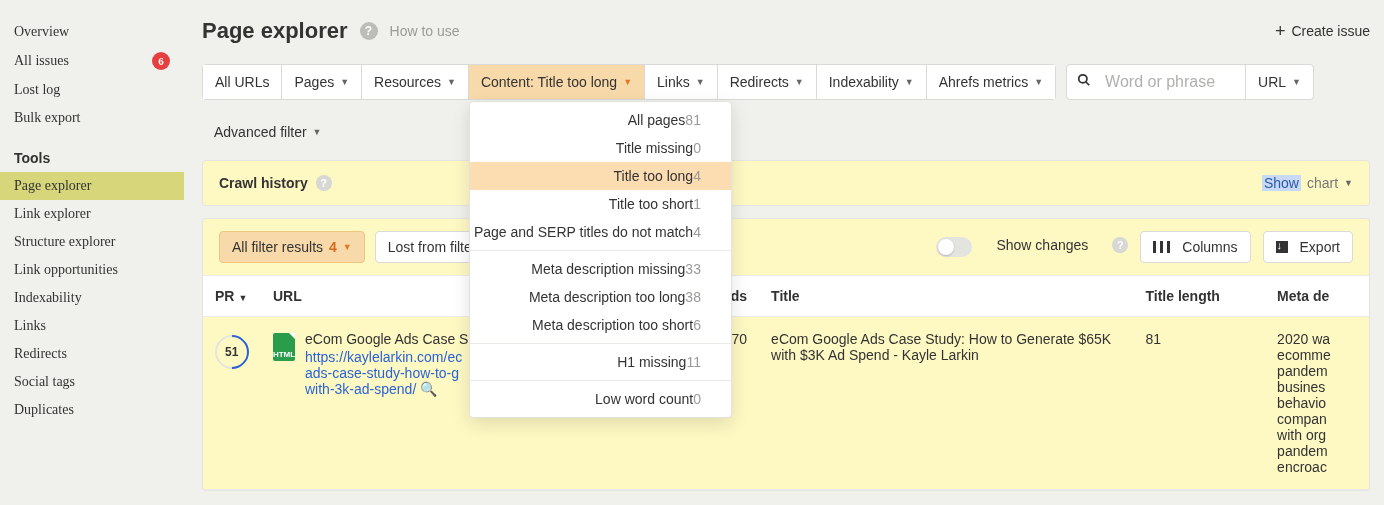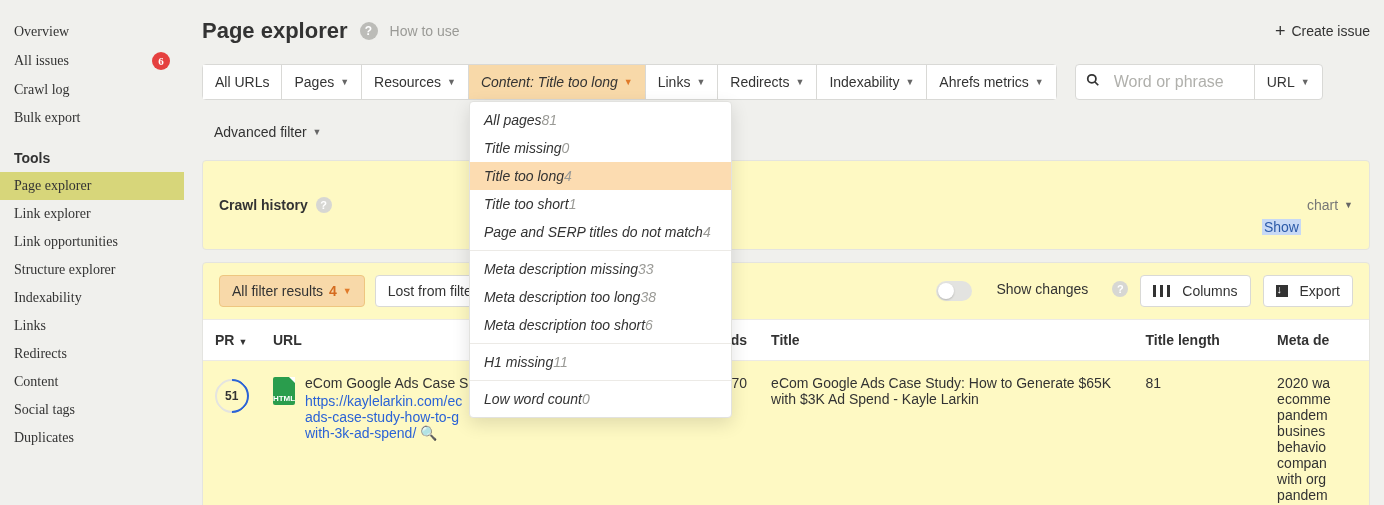--- a/index.html
+++ b/index.html
@@ -66,21 +66,21 @@
     background: #bcbcb8; color: #fff;
     display: inline-flex; align-items: center; justify-content: center;
     font-size: 12px; font-weight: 700;
   }
   .how-to-use { color: #9a9a96; }
   .create-issue { display: flex; align-items: center; gap: 6px; color: #333; cursor: pointer; }
   .plus { font-size: 18px; line-height: 1; }
 
   .filter-bar {
     display: flex;
-    gap: 8px;
+    gap: 0;
     margin-bottom: 8px;
     flex-wrap: wrap;
     position: relative;
   }
   .seg-group {
     display: inline-flex;
     border: 1px solid #d9d9d6;
     border-radius: 4px;
     background: #fff;
     margin-right: 10px;
@@ -135,22 +135,22 @@
     width: 263px;
     background: #fff;
     border: 1px solid #e2e2df;
     border-radius: 4px;
     box-shadow: 0 6px 18px rgba(0,0,0,0.12);
     z-index: 100;
     padding: 4px 0;
   }
   .dd-item {
     display: flex;
-    justify-content: flex-start;
-    padding: 6px 14px;
+    justify-content: flex-end;
+    padding: 6px 30px;
     cursor: pointer;
     align-items: center;
   }
   .dd-item.selected { background: #fcdcb1; }
   .dd-count { color: #9a9a96; }
   .dd-sep { border-top: 1px solid #eceae6; margin: 4px 0; }
 
   .panel {
     background: #fef9c3;
     border: 1px solid #e4e4e0;
@@ -159,21 +159,21 @@
   }
   .crawl-history {
     display: flex;
     align-items: center;
     justify-content: space-between;
     padding: 14px 16px;
   }
   .ch-left { display: flex; align-items: center; gap: 8px; font-weight: 700; }
   .ch-left .help-icon { background: #d7d7d3; color:#fff; width:16px;height:16px;font-size:11px;}
   .ch-right { color: #777; display: flex; align-items: center; gap: 6px; }
-  .show-selected { background: #c7d9f5; color: #2b5aa8; padding: 0 2px; margin-top: 44px; }
+  .show-selected { background: #c7d9f5; color: #2b5aa8; padding: 0 2px; }
 
   .toolbar {
     display: flex;
     align-items: center;
     justify-content: space-between;
     padding: 12px 16px;
     gap: 12px;
   }
   .toolbar-left { display: flex; gap: 10px; align-items: flex-end; }
   .chip {
@@ -261,51 +261,48 @@
 
 <aside class="sidebar">
   <div class="nav-item">
       <span>Overview</span>
     </div>
   <div class="nav-item">
     <span>All issues</span>
     <span class="badge">6</span>
   </div>
   <div class="nav-item">
-      <span>Crawl log</span>
+      <span>Lost log</span>
     </div>
   <div class="nav-item">
       <span>Bulk export</span>
     </div>
 
   <div class="nav-heading">Tools</div>
   <div class="nav-item active">
       <span>Page explorer</span>
     </div>
   <div class="nav-item">
       <span>Link explorer</span>
     </div>
   <div class="nav-item">
+      <span>Structure explorer</span>
+    </div>
+  <div class="nav-item">
       <span>Link opportunities</span>
     </div>
-  <div class="nav-item">
-      <span>Structure explorer</span>
-    </div>
 
   <div class="nav-item">
       <span>Indexability</span>
     </div>
   <div class="nav-item">
       <span>Links</span>
     </div>
   <div class="nav-item">
       <span>Redirects</span>
-    </div>
-  <div class="nav-item">
-      <span>Content</span>
     </div>
   <div class="nav-item">
       <span>Social tags</span>
     </div>
   <div class="nav-item">
       <span>Duplicates</span>
     </div>
 
 </aside>
 
@@ -329,21 +326,21 @@
           <span>All URLs</span>
         </div>
       <div class="seg-btn">
           <span>Pages</span>
           <span class="caret">▼</span>
         </div>
       <div class="seg-btn">
           <span>Resources</span>
           <span class="caret">▼</span>
         </div>
-      <div class="seg-btn highlight" style="position:relative;font-style:italic;">
+      <div class="seg-btn highlight" style="position:relative;">
         <span>Content: Title too long</span>
         <span class="caret orange">▼</span>
 
         <div class="dropdown">
           <div class="dd-item">
               <span>All pages</span>
               <span class="dd-count">81</span>
             </div>
           <div class="dd-item">
               <span>Title missing</span>

